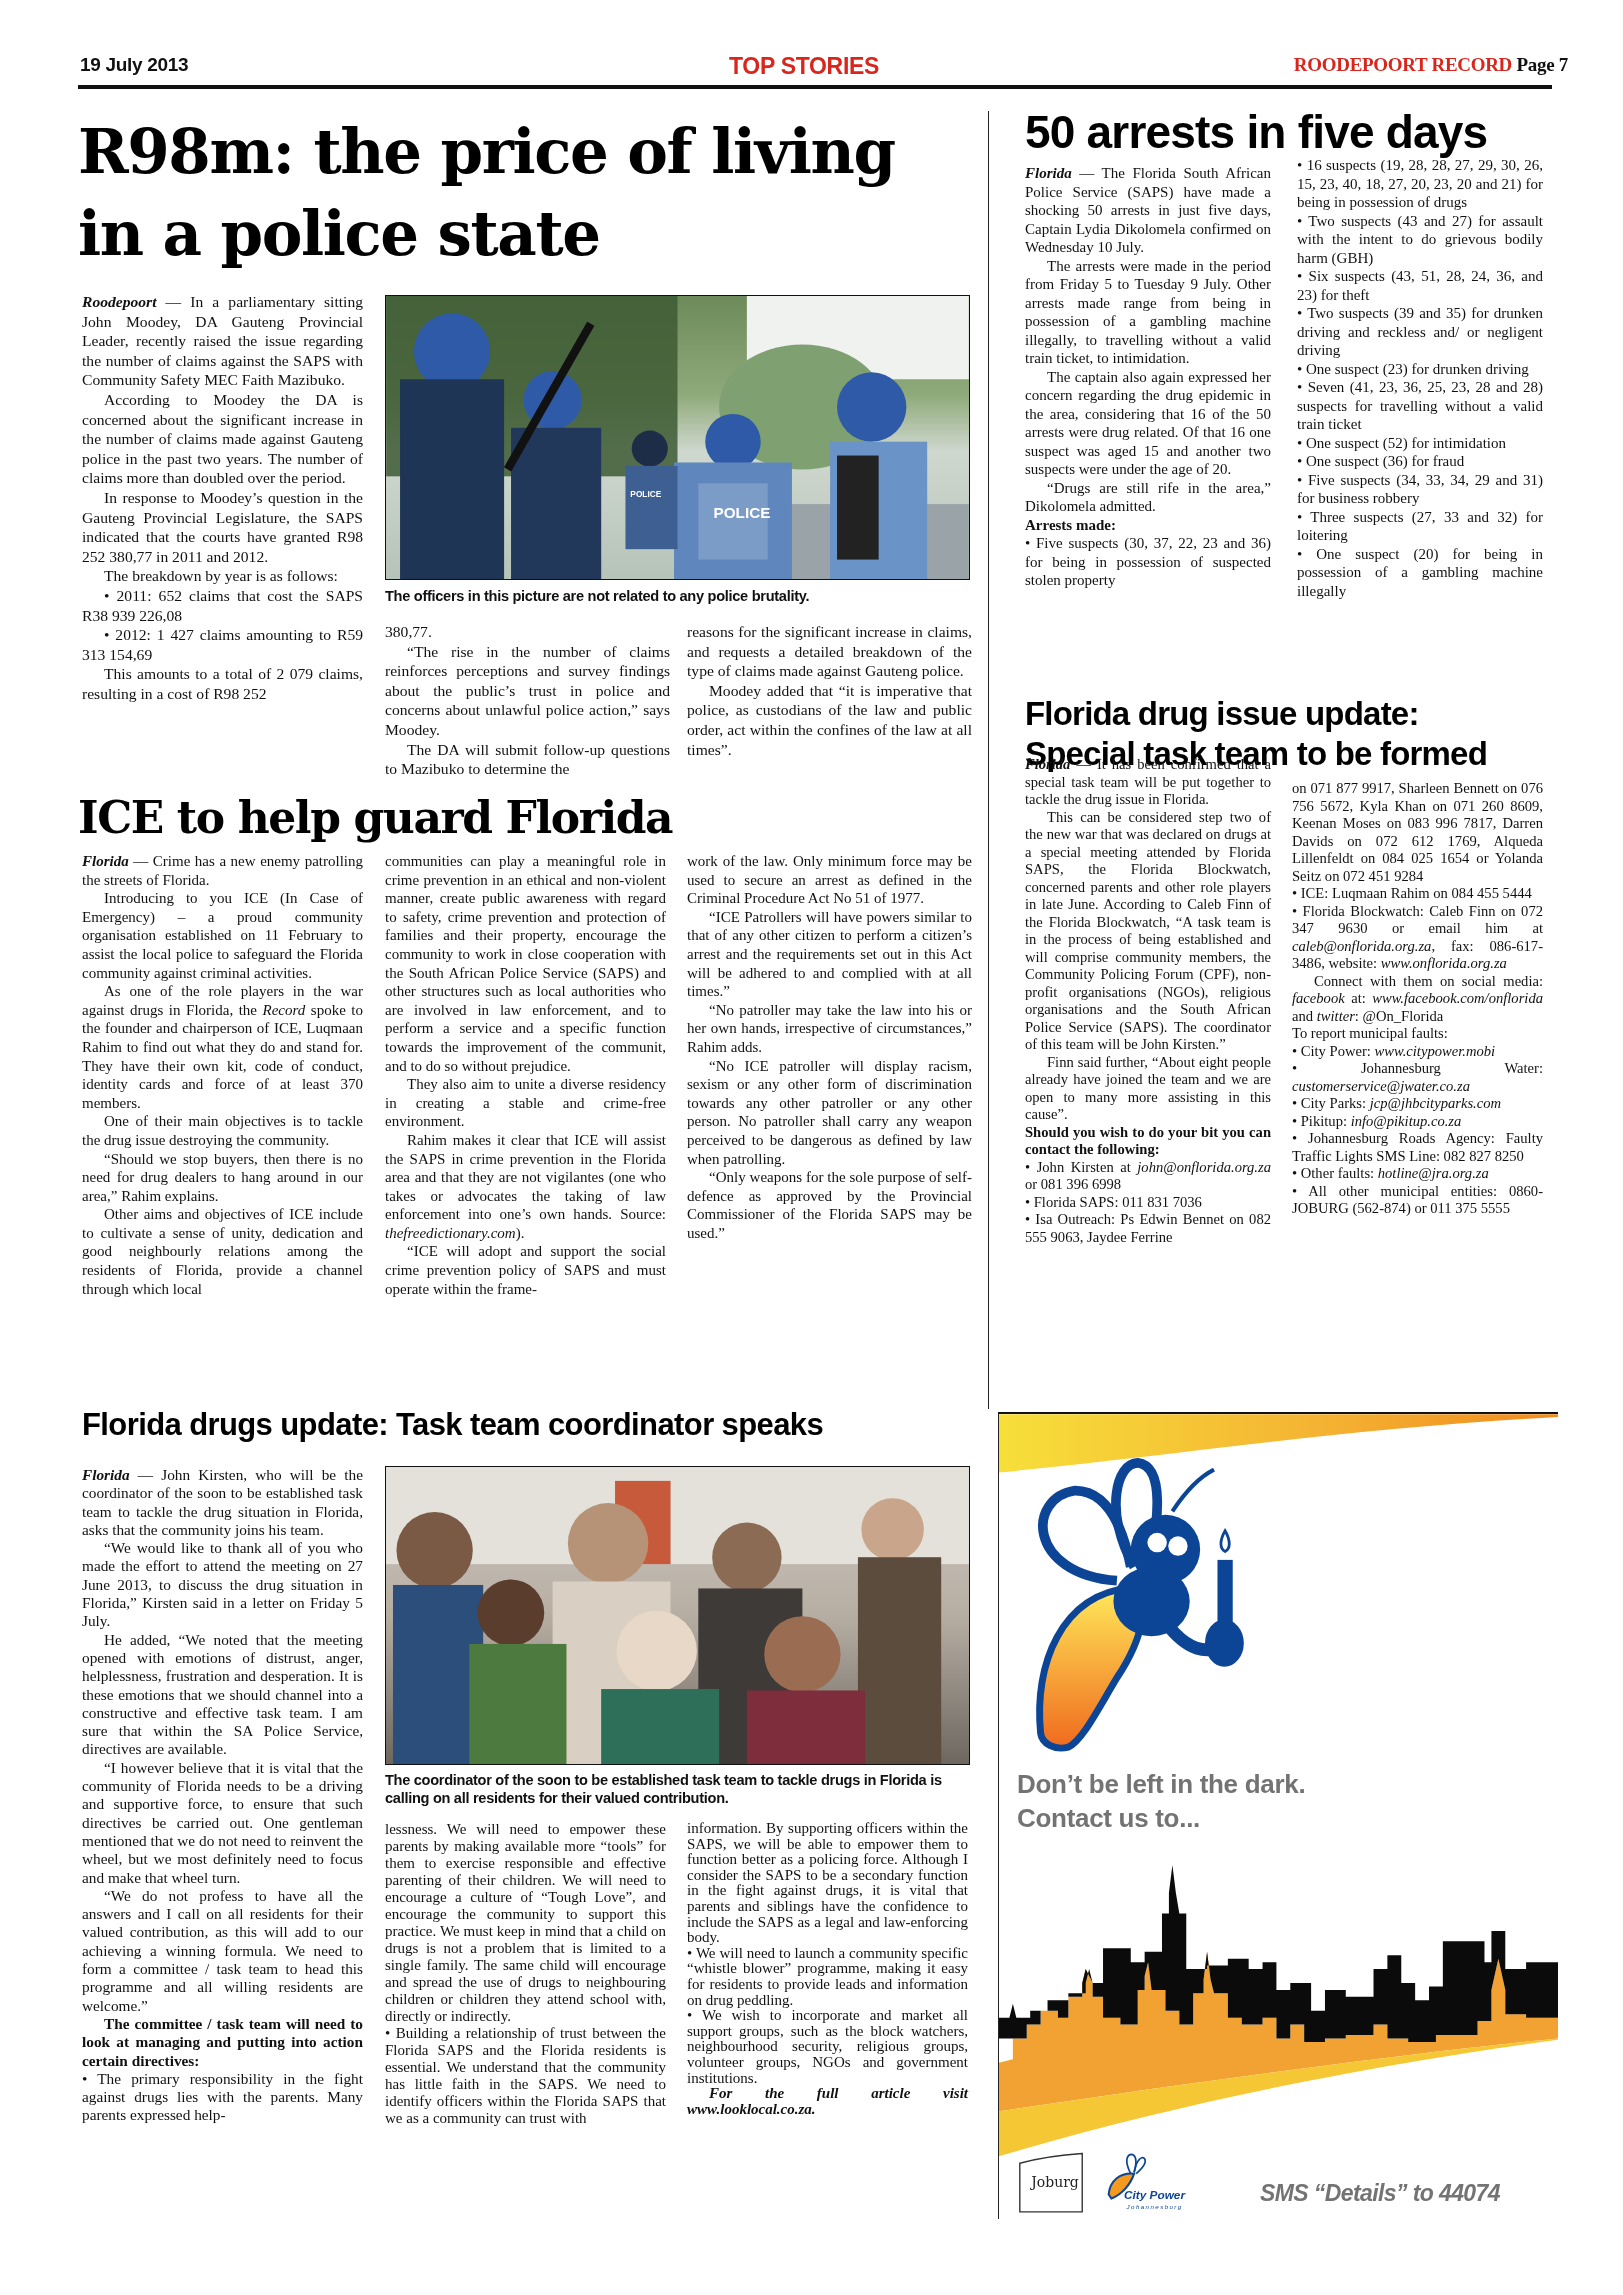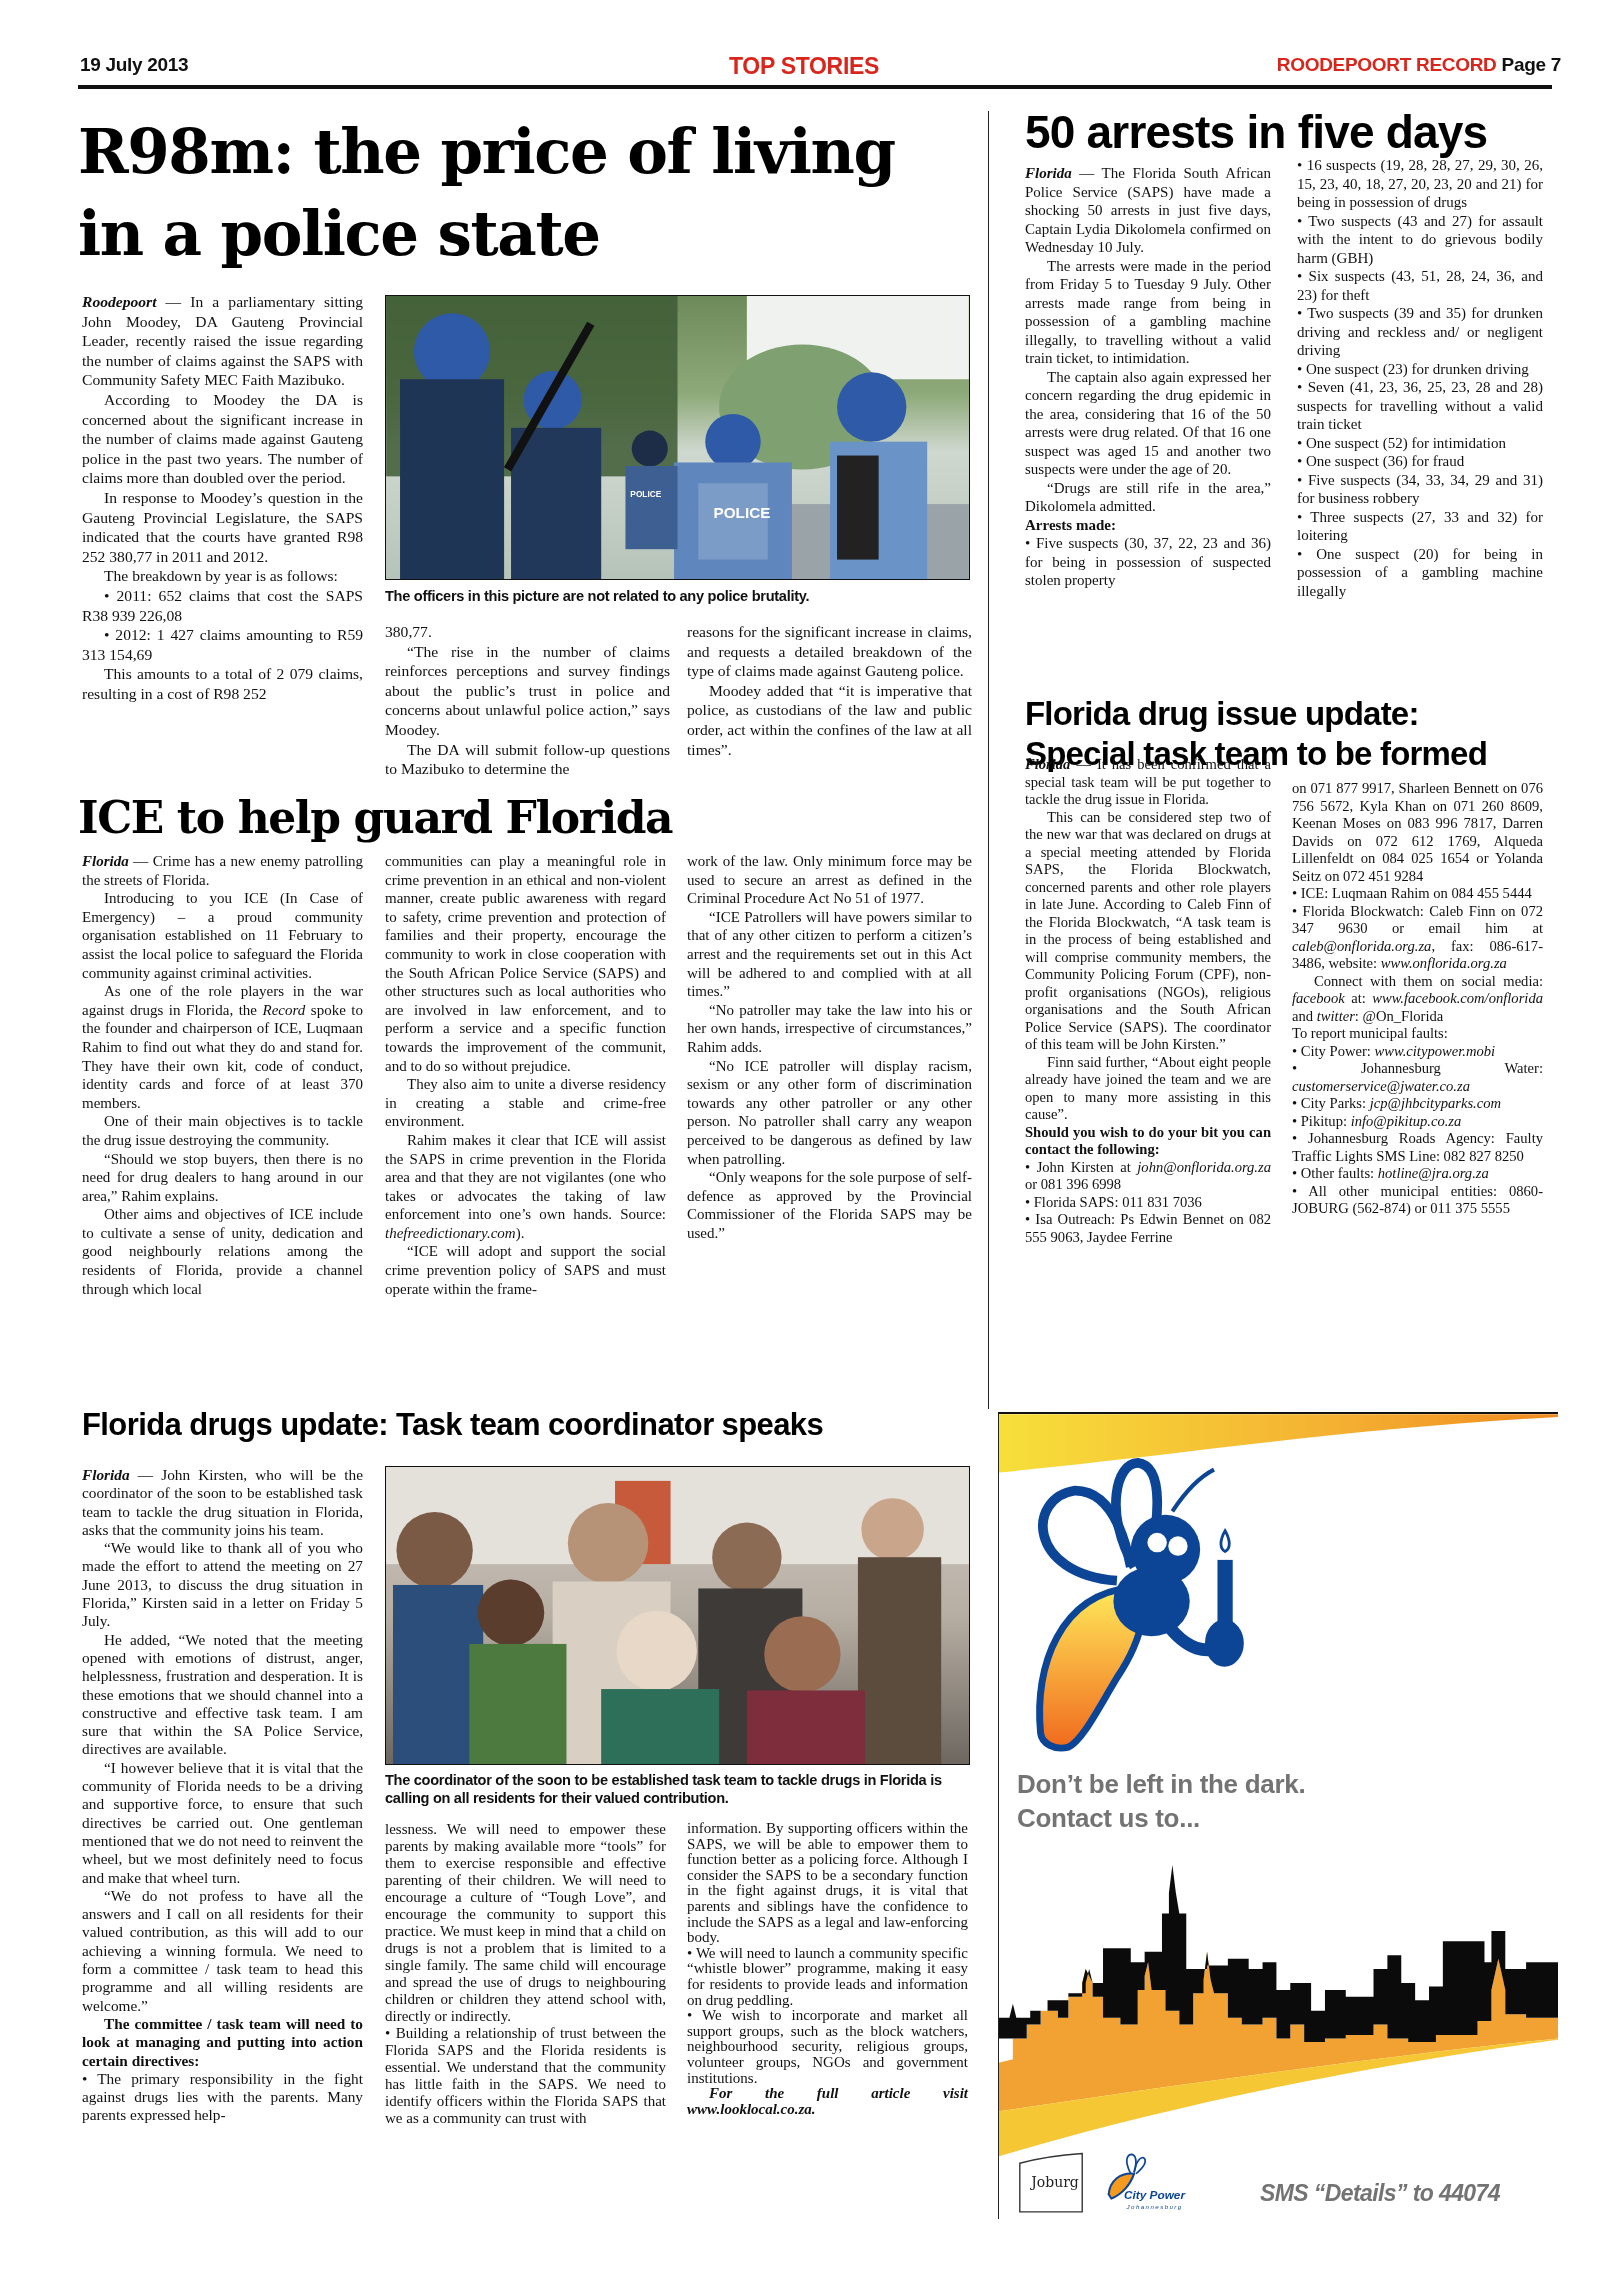--- a/index.html
+++ b/index.html
@@ -21,21 +21,21 @@
   .vrule { position:absolute; width:1.4px; background:#222; }
   .photo { position:absolute; border:1.4px solid #111; overflow:hidden; }
   .ad { position:absolute; left:998px; top:1412px; width:559px; height:805px; border-left:1.4px solid #222; border-top:2.8px solid #111; overflow:hidden; background:#fff; }
   .ad-text { font-family:"Liberation Sans", sans-serif; font-weight:bold; color:#737373; }
 </style>
 </head>
 <body>
 
 <div class="abs hdr-text" style="left:80px;top:54px;color:#111;">19 July 2013</div>
 <div class="abs hdr-text red" style="left:729px;top:53px;font-size:23px;">TOP STORIES</div>
-<div class="abs hdr-text" style="right:63px;top:54px;">
+<div class="abs hdr-text" style="right:56px;top:54px;font-family:Liberation Serif, serif;">
   <span class="red">ROODEPOORT RECORD</span>
   <span>Page 7</span>
 </div>
 <div class="hdr-rule"></div>
 
 <div class="vrule" style="left:988px;top:111px;height:1298px;"></div>
 
 <div class="abs slab" style="left:78px;top:111px;font-size:61px;line-height:82px;width:902px;">
   <div>R98m: the price of living</div>
   <div>in a police state</div>

